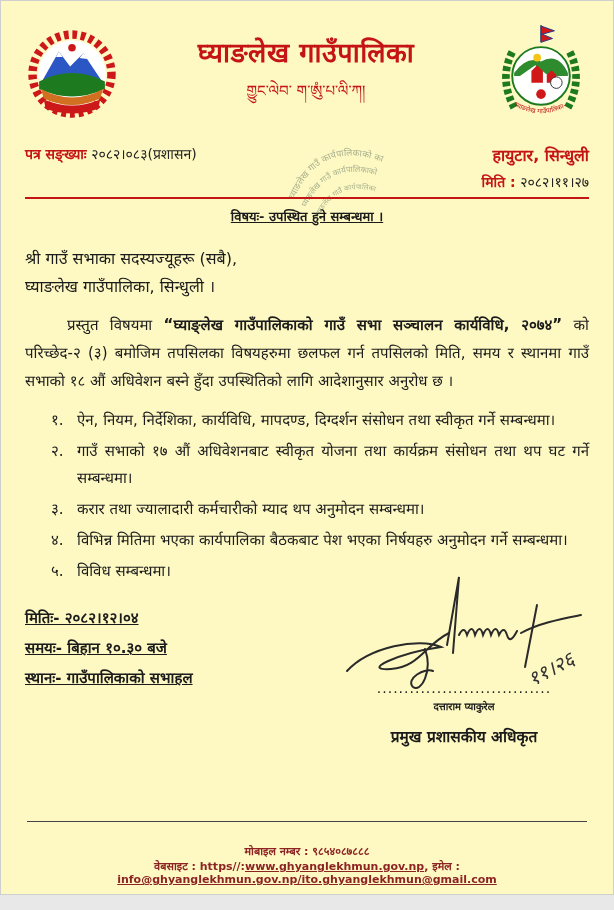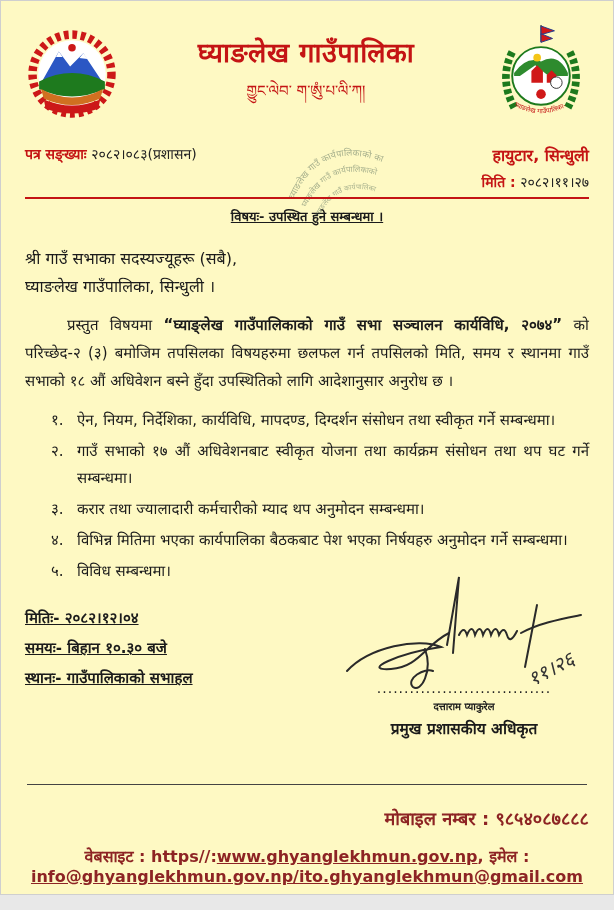--- a/index.html
+++ b/index.html
@@ -46,27 +46,27 @@
   .list-text { flex:1; text-align:justify; }
   
   .bottom-row { display:flex; margin-top:14px; }
   .meeting { flex:1; font-size:15px; line-height:2.0; }
   .meeting div { font-weight:bold; text-decoration:underline; }
   .sign-block { flex:0 0 250px; position:relative; text-align:center; padding-top:78px; }
   .sign-svg { position:absolute; left:-10px; top:-28px; width:270px; height:125px; }
   .sign-dots { font-size:14px; letter-spacing:1px; color:#222; line-height:1; }
   .sign-date { position:absolute; right:14px; top:52px; font-size:20px; font-style:italic; color:#333; transform:rotate(-28deg); }
   .sign-name { font-weight:bold; font-size:10px; margin-top:4px; }
-  .sign-title { font-weight:bold; font-size:15.5px; margin-top:4px; }
+  .sign-title { font-weight:bold; font-size:15.5px; margin-top:12px; }
   .spacer { flex:1; }
   
   .footer { padding-bottom:8px; }
   .footer-rule { border-top:1.5px solid #444; margin:0 2px; }
-  .footer-mobile { text-align:right; color:#8d2424; font-weight:bold; font-size:18px; margin-top:21px; }
-  .footer-links { text-align:center; color:#8d2424; font-size:16px; margin-top:15px; font-weight:bold; }
+  .footer-mobile { text-align:center; color:#8d2424; font-weight:bold; font-size:11px; margin-top:21px; }
+  .footer-links { text-align:center; color:#8d2424; font-size:11px; margin-top:0; font-weight:bold; }
   .footer-links .u { text-decoration:underline; color:#8d2424; cursor:pointer; }
 </style>
 </head>
 <body>
 
 <div class="page">
 
   <header class="header">
     <svg class="logo" width="94" height="96" viewBox="0 0 100 100">
       <circle cx="50" cy="50" r="42" fill="none" stroke="#cc1818" stroke-width="9" stroke-dasharray="5 4"></circle>

